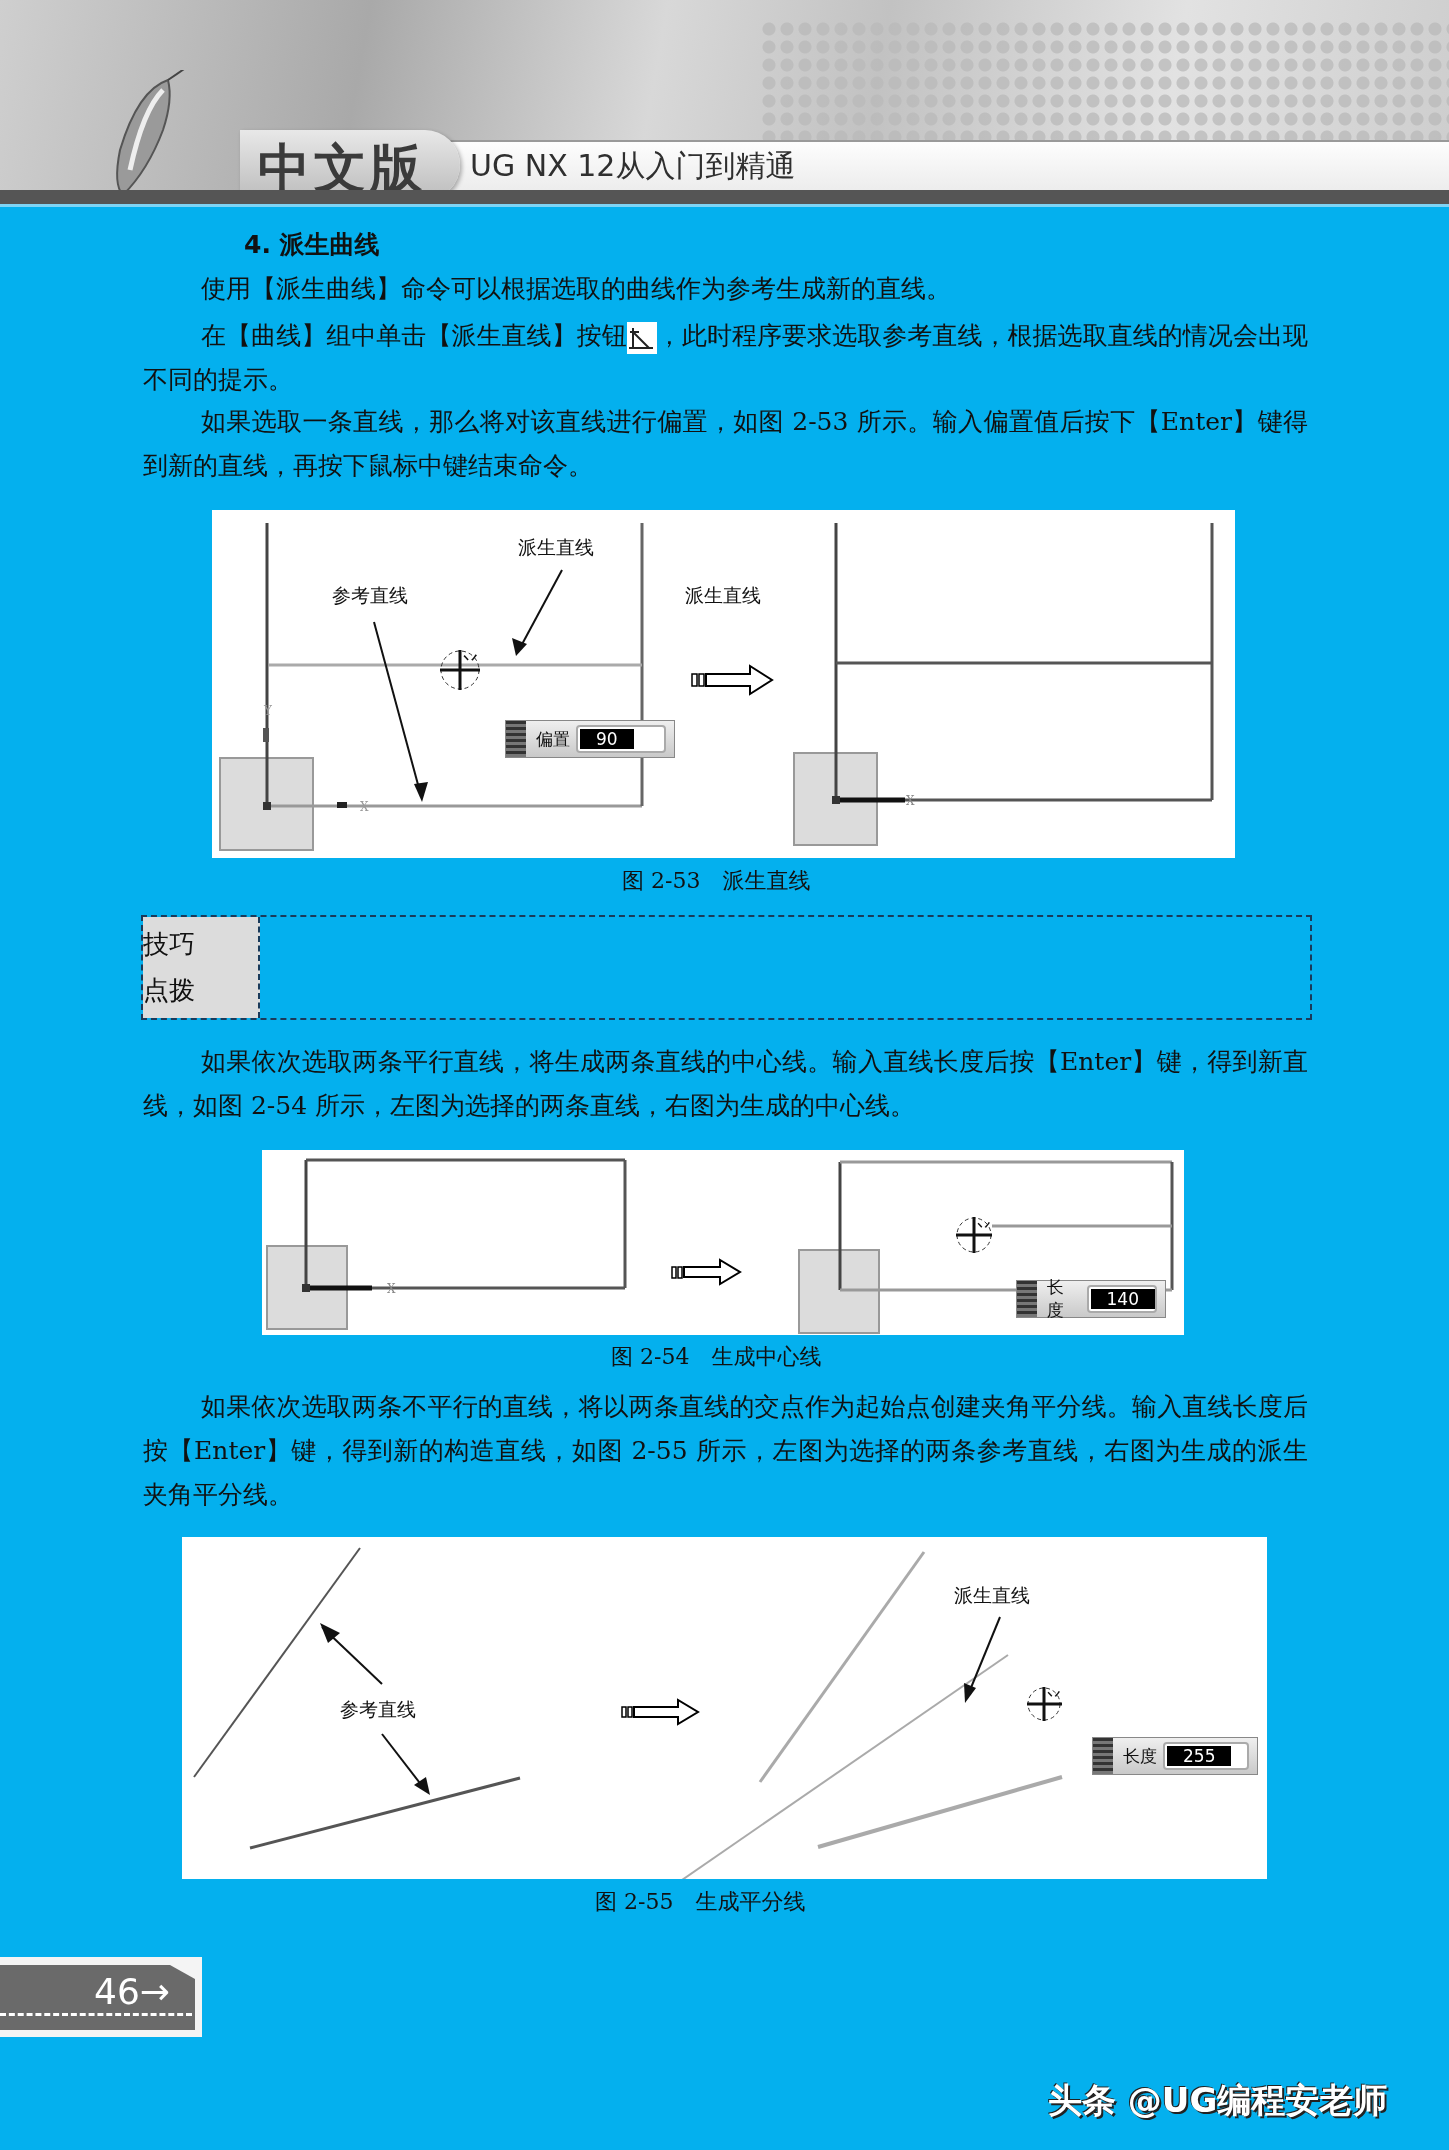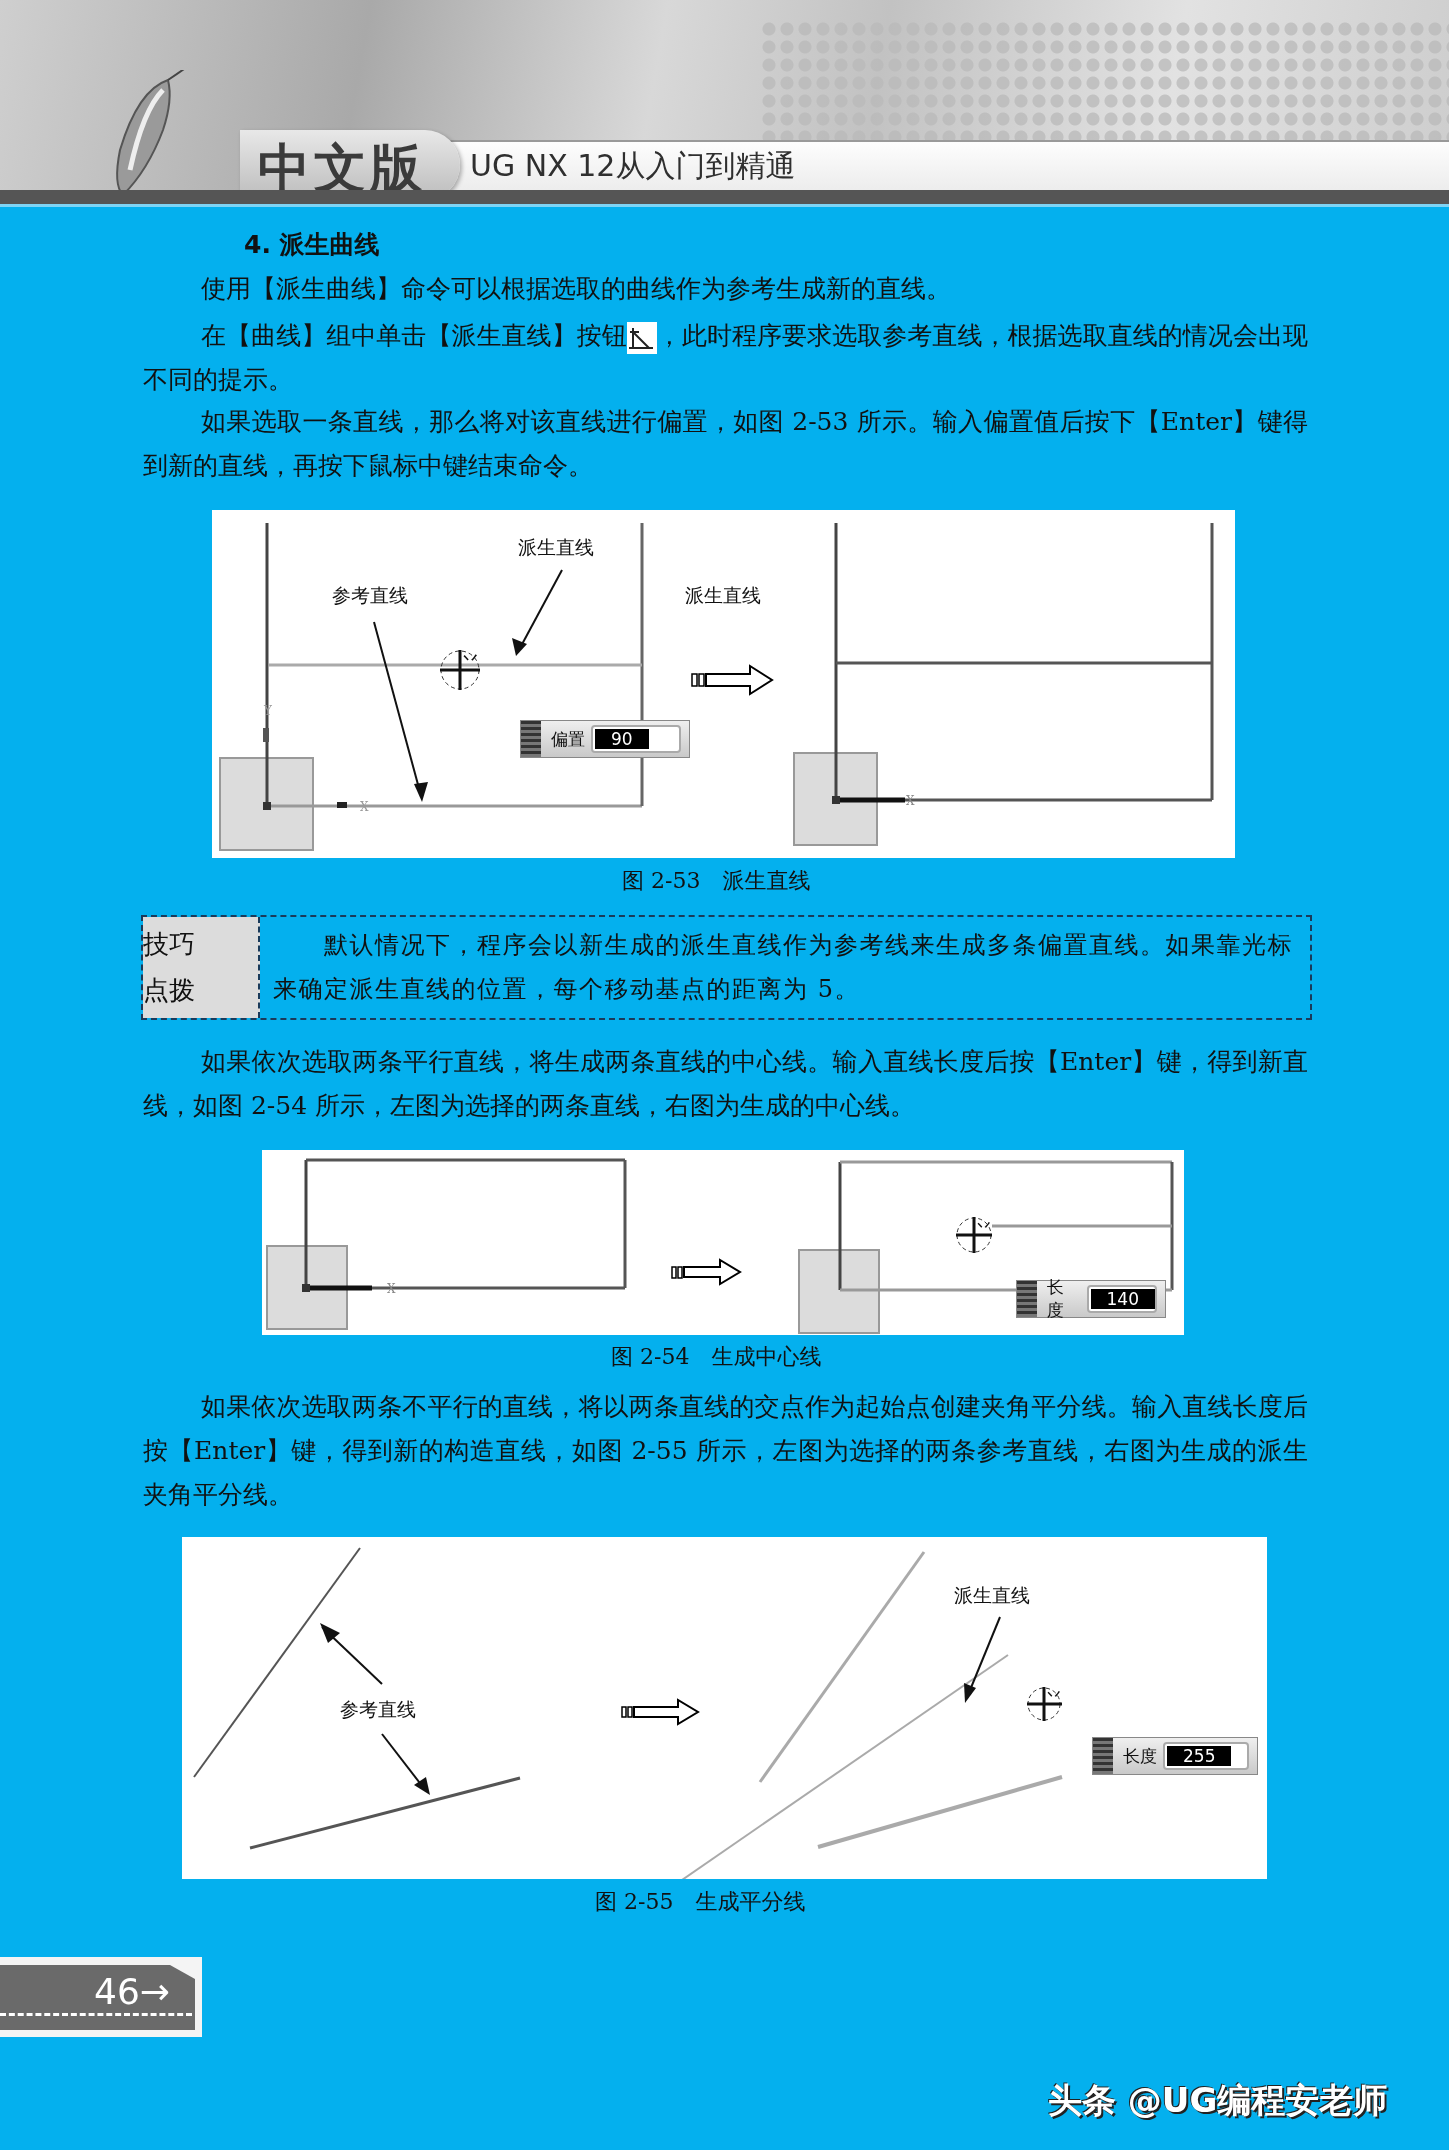--- a/index.html
+++ b/index.html
@@ -102,36 +102,35 @@
     <line x1="624" y1="290" x2="1000" y2="290" stroke="#555" stroke-width="3"></line>
     <line x1="1000" y1="13" x2="1000" y2="290" stroke="#555" stroke-width="3"></line>
     <line x1="624" y1="153" x2="1000" y2="153" stroke="#555" stroke-width="3"></line>
     <line x1="624" y1="290" x2="693" y2="290" stroke="#111" stroke-width="5"></line>
     <rect x="620" y="286" width="8" height="8" fill="#333"></rect>
     <text x="694" y="295" font-size="12" fill="#888">X</text>
   </svg>
   <div class="lbl" style="left:306px;top:25px;">派生直线</div>
   <div class="lbl" style="left:120px;top:73px;">参考直线</div>
   <div class="lbl" style="left:473px;top:73px;">派生直线</div>
-  <div class="dlg" style="left:308px;top:210px;width:168px;">
+  <div class="dlg" style="left:293px;top:210px;width:168px;">
     <div class="grip"></div>
     <span class="dlabel">偏置</span>
     <div class="dinput">
         <span class="dval">90</span>
       </div>
   </div>
 </div>
 <div class="caption" style="left:622px;top:866px;">图 2-53　派生直线</div>
 
 <div class="tip">
   <div class="tip-head">
     <div>技巧</div>
     <div>点拨</div>
   </div>
-  <div class="tip-text">　　默认情况下，程序会以新生成的派生直线作为参考线来生成多条偏置直线。如果靠光标来确定派生直线的位置，每个移动基点的距离为 5。</div>
 </div>
 
 <div class="p indent" style="top:1040px;line-height:44px;">如果依次选取两条平行直线，将生成两条直线的中心线。输入直线长度后按【Enter】键，得到新直线，如图 2-54 所示，左图为选择的两条直线，右图为生成的中心线。</div>
 
 <div class="fig" style="left:262px;top:1150px;width:922px;height:185px;">
   <svg width="922" height="185">
     <rect x="5" y="96" width="80" height="83" fill="#dcdcdc" stroke="#999" stroke-width="2"></rect>
     <line x1="44" y1="10" x2="44" y2="138" stroke="#444" stroke-width="3"></line>
     <line x1="44" y1="10" x2="363" y2="10" stroke="#555" stroke-width="3"></line>
     <line x1="363" y1="10" x2="363" y2="138" stroke="#555" stroke-width="3"></line>

